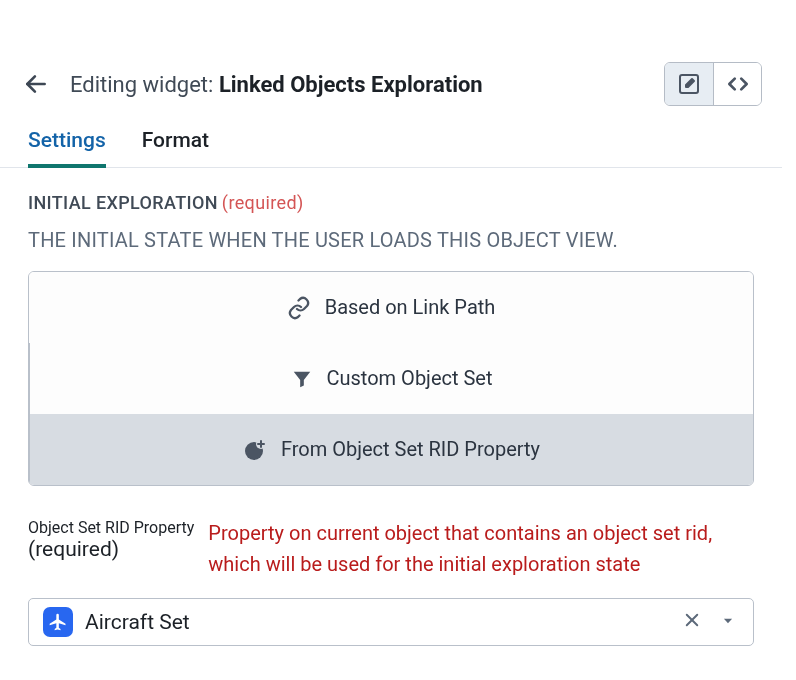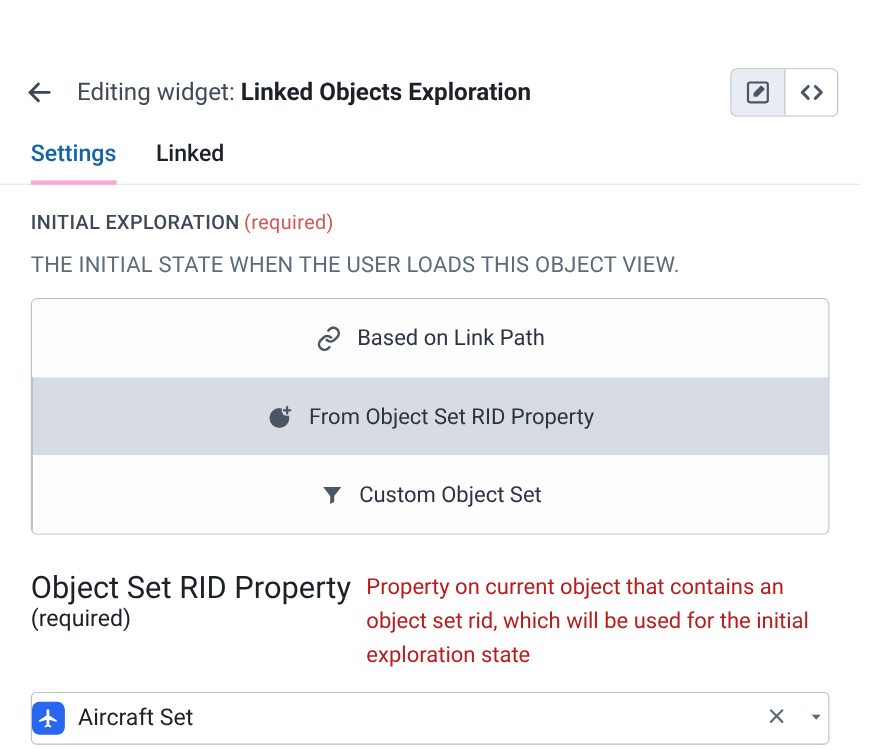--- a/index.html
+++ b/index.html
@@ -67,21 +67,21 @@
     }
     .tab {
       font-size: 21px;
       padding-bottom: 12px;
       cursor: pointer;
       color: #1c2127;
       font-weight: 500;
     }
     .tab.active {
       color: #1363a8;
-      border-bottom: 4px solid #f9a8d4;
+      border-bottom: 4px solid #0f766e;
       margin-bottom: -1px;
     }
 
     .content { padding: 24px 28px; }
 
     .section-header {
       display: flex;
       gap: 12px;
       margin-bottom: 16px;
       align-items: flex-start;
@@ -128,37 +128,37 @@
     .seg-label { font-size: 20px; color: #2b3440; text-align: center; line-height: 1.35; }
 
     
     .prop-header {
       display: flex;
       gap: 14px;
       align-items: flex-start;
       margin-bottom: 18px;
     }
     .prop-label {
-      font-size: 28px;
+      font-size: 16px;
       color: #1c2127;
       white-space: nowrap;
     }
     .prop-desc {
       font-size: 20px;
       color: #b91c1c;
       line-height: 1.55;
     }
 
     
     .select-row {
       border: 1px solid #b9c0ca;
       border-radius: 5px;
       display: flex;
       align-items: center;
-      padding: 8px 0;
+      padding: 8px 14px;
       gap: 12px;
       cursor: pointer;
     }
     .sel-icon {
       width: 30px; height: 30px;
       background: #2867f0;
       border-radius: 7px;
       display:flex; align-items:center; justify-content:center;
       color: #fff;
       flex-shrink: 0;
@@ -195,21 +195,21 @@
         <svg width="26" height="26" viewBox="0 0 24 24" fill="none" stroke="currentColor" stroke-width="2.5" stroke-linecap="round" stroke-linejoin="round">
             <polyline points="9 7 4 12 9 17"></polyline>
             <polyline points="15 7 20 12 15 17"></polyline>
           </svg>
       </div>
     </div>
   </div>
 
   <div class="tabs">
     <div class="tab active">Settings</div>
-    <div class="tab">Linked</div>
+    <div class="tab">Format</div>
   </div>
 
   <div class="content">
 
     <div class="section-header">
       <div>
         <span class="section-label">INITIAL EXPLORATION</span>
         <span class="section-label required">(required)</span>
       </div>
       <div class="section-desc">THE INITIAL STATE WHEN THE USER LOADS THIS OBJECT VIEW.</div>
@@ -218,38 +218,38 @@
     <div class="segmented">
       <div class="seg-btn">
         <span class="seg-icon">
           <svg width="24" height="24" viewBox="0 0 24 24" fill="none" stroke="currentColor" stroke-width="2.3" stroke-linecap="round" stroke-linejoin="round">
               <path d="M10 13a5 5 0 0 0 7 0l3-3a5 5 0 0 0-7-7l-1.5 1.5"></path>
               <path d="M14 11a5 5 0 0 0-7 0l-3 3a5 5 0 0 0 7 7l1.5-1.5"></path>
             </svg>
         </span>
         <span class="seg-label">Based on Link Path</span>
       </div>
+      <div class="seg-btn">
+        <span class="seg-icon">
+          <svg width="22" height="22" viewBox="0 0 24 24" fill="currentColor">
+              <path d="M3 4h18l-7 9v6l-4 2v-8L3 4z"></path>
+            </svg>
+        </span>
+        <span class="seg-label">Custom Object Set</span>
+      </div>
       <div class="seg-btn selected">
         <span class="seg-icon">
           <svg width="24" height="24" viewBox="0 0 24 24" fill="currentColor">
               <circle cx="11" cy="13" r="9"></circle>
               <circle cx="18" cy="6" r="5" fill="#d7dce2"></circle>
               <path d="M18 3v6M15 6h6" stroke="currentColor" stroke-width="2" fill="none" stroke-linecap="round"></path>
             </svg>
         </span>
         <span class="seg-label">From Object Set RID Property</span>
       </div>
-      <div class="seg-btn">
-        <span class="seg-icon">
-          <svg width="22" height="22" viewBox="0 0 24 24" fill="currentColor">
-              <path d="M3 4h18l-7 9v6l-4 2v-8L3 4z"></path>
-            </svg>
-        </span>
-        <span class="seg-label">Custom Object Set</span>
-      </div>
     </div>
 
     <div class="prop-header">
       <div>
         <span class="prop-label">Object Set RID Property</span>
         <span class="prop-label required" style="font-size:21px">(required)</span>
       </div>
       <div class="prop-desc">Property on current object that contains an object set rid, which will be used for the initial exploration state</div>
     </div>
 

